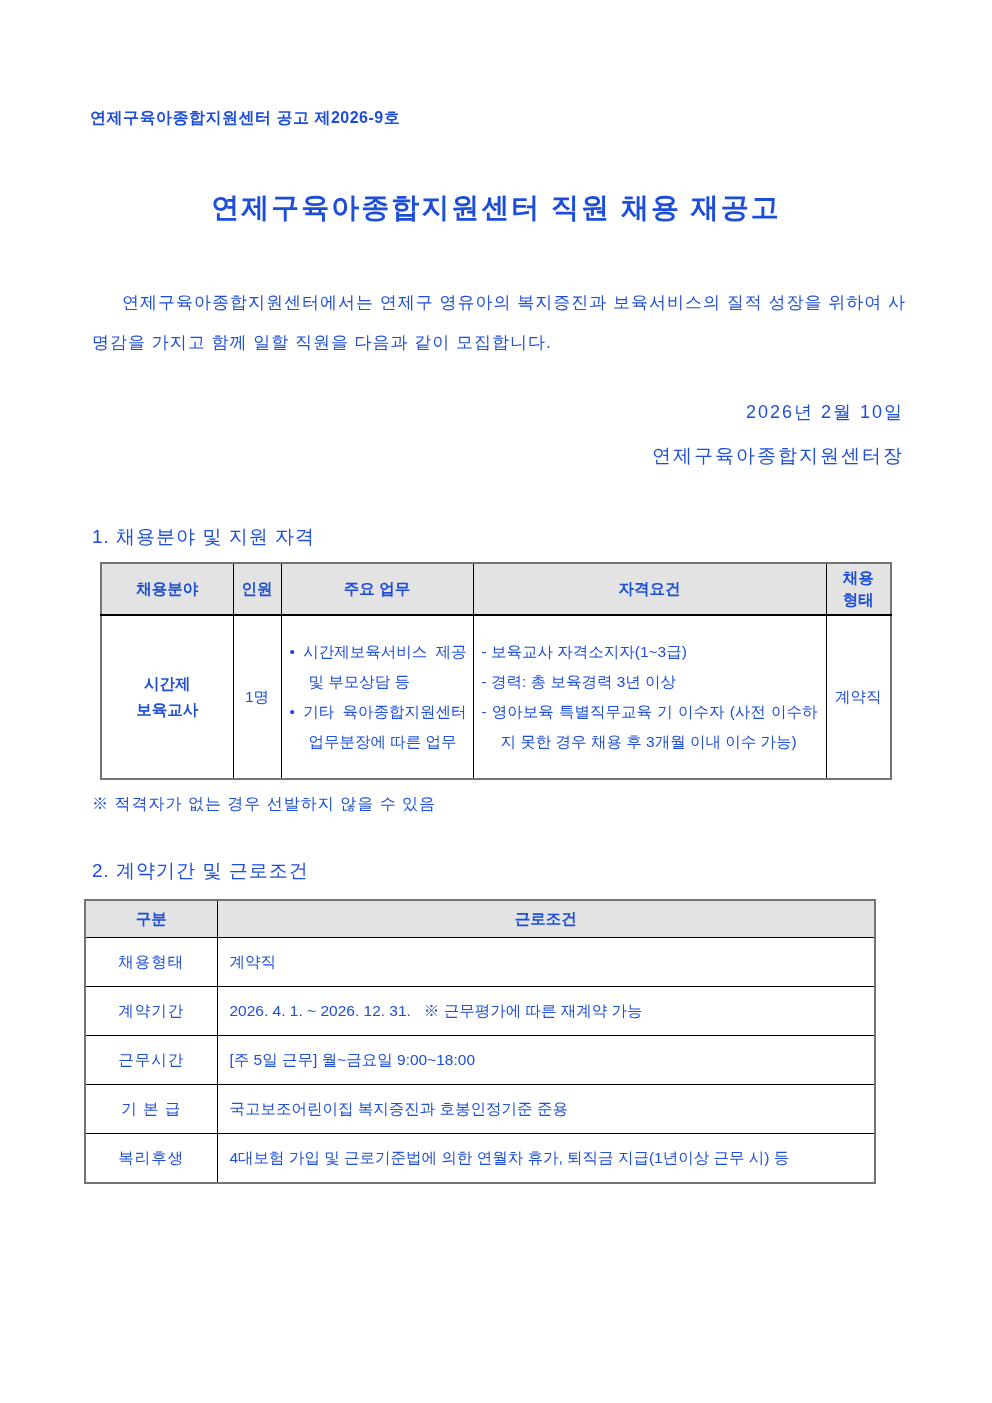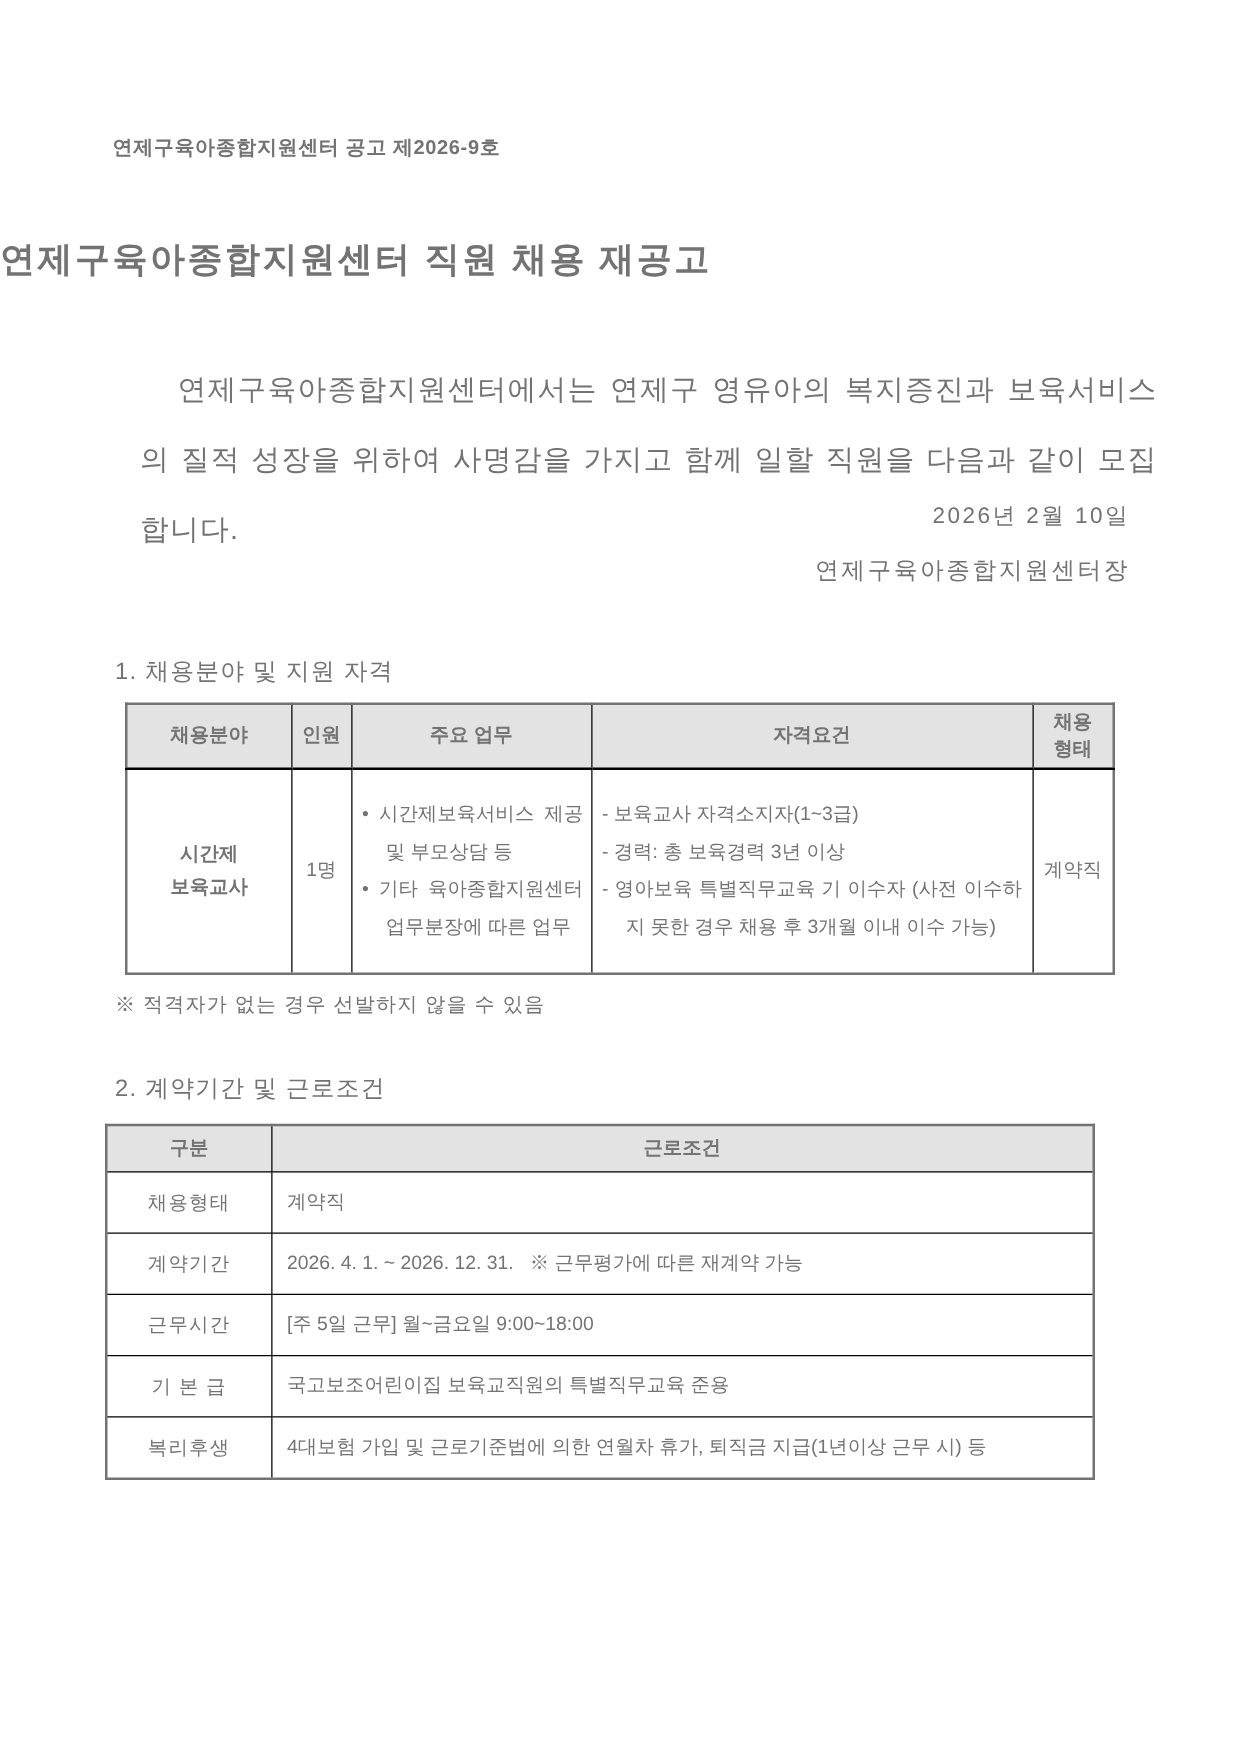--- a/index.html
+++ b/index.html
@@ -1,40 +1,40 @@
 <!DOCTYPE html>
 <html><head>
 <meta charset="utf-8">
 <style>
   html, body { margin: 0; padding: 0; background: #ffffff; }
   .page {
     position: relative;
     width: 992px;
     height: 1403px;
     background: #ffffff;
-    color: #737373;
+    color: #1d4ed8;
     font-family: "Liberation Sans", sans-serif;
     overflow: hidden;
   }
   .doc-number {
     position: absolute;
     left: 90px; top: 108px;
     font-size: 16px; font-weight: bold; letter-spacing: 0.5px;
   }
   .title {
     position: absolute;
     left: 0; right: 0; top: 189px;
-    text-align: left;
+    text-align: center;
     font-size: 28px; font-weight: bold; letter-spacing: 2px;
   }
   .intro {
     position: absolute;
     left: 92px; top: 283px; width: 814px;
-    font-size: 23px; line-height: 56px;
-    text-align: justify; text-indent: 30px; letter-spacing: 1px; margin-left: 20px;
+    font-size: 17px; line-height: 40px;
+    text-align: justify; text-indent: 30px; letter-spacing: 1px;
   }
   .date-line {
     position: absolute;
     right: 88px; top: 400px;
     font-size: 18px; letter-spacing: 2px;
   }
   .signer-line {
     position: absolute;
     right: 88px; top: 443px;
     font-size: 19px; letter-spacing: 2px;
@@ -170,21 +170,21 @@
     <tr>
       <td class="label-cell">계약기간</td>
       <td class="value-cell">2026. 4. 1. ~ 2026. 12. 31.   ※ 근무평가에 따른 재계약 가능</td>
     </tr>
     <tr>
       <td class="label-cell">근무시간</td>
       <td class="value-cell">[주 5일 근무] 월~금요일 9:00~18:00</td>
     </tr>
     <tr>
       <td class="label-cell">기 본 급</td>
-      <td class="value-cell">국고보조어린이집 보육교직원의 특별직무교육 준용</td>
+      <td class="value-cell">국고보조어린이집 복지증진과 호봉인정기준 준용</td>
     </tr>
     <tr>
       <td class="label-cell">복리후생</td>
       <td class="value-cell">4대보험 가입 및 근로기준법에 의한 연월차 휴가, 퇴직금 지급(1년이상 근무 시) 등</td>
     </tr>
   </tbody>
     </table>
 
 </div>
 

